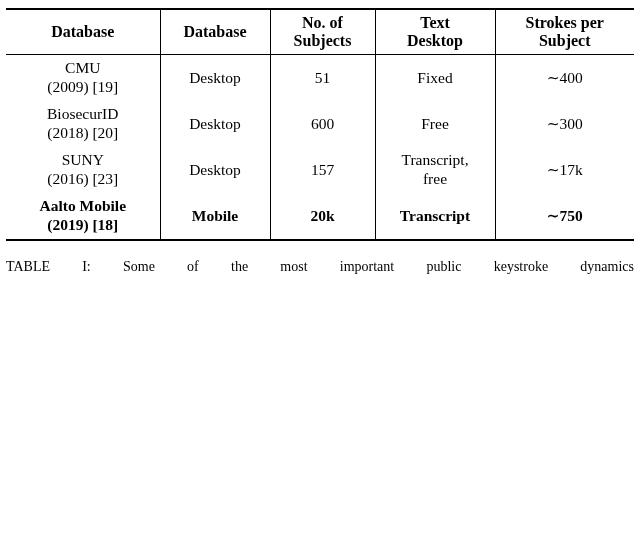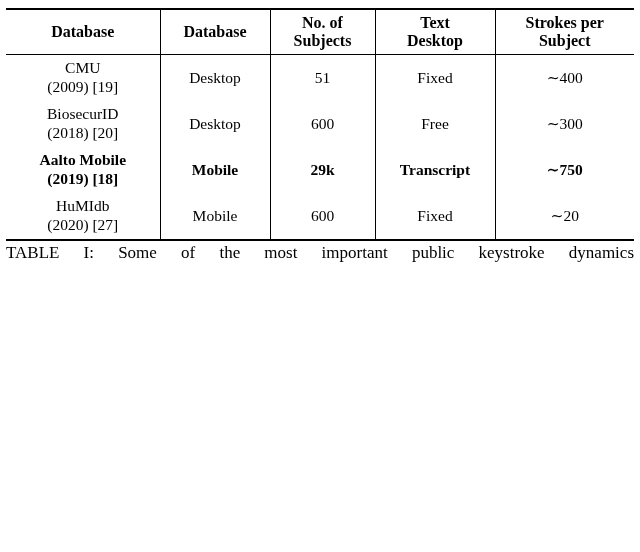--- a/index.html
+++ b/index.html
@@ -43,22 +43,22 @@
   }
   tbody td {
     height: 46px;
     font-size: 15.5px;
     line-height: 1.2;
   }
   tr.bold-row td {
     font-weight: bold;
   }
   .caption {
-    margin-top: 1px;
-    font-size: 17px;
+    margin-top: 17px;
+    font-size: 14px;
     line-height: 1.3;
     text-align: justify;
     text-align-last: justify;
     word-spacing: 2px;
   }
 </style>
 </head>
 <body>
 
 <div class="page">
@@ -93,34 +93,35 @@
         <td>∼400</td>
       </tr>
       <tr>
         <td>BiosecurID
 (2018) [20]</td>
         <td>Desktop</td>
         <td>600</td>
         <td>Free</td>
         <td>∼300</td>
       </tr>
+      <tr>
+        <td>SUNY
+(2016) [23]</td>
+        <td>Desktop</td>
+        <td>157</td>
+        <td>Transcript,
+free</td>
+        <td>∼17k</td>
+      </tr>
       <tr class="bold-row">
         <td>Aalto Mobile
 (2019) [18]</td>
         <td>Mobile</td>
-        <td>29k</td>
+        <td>20k</td>
         <td>Transcript</td>
         <td>∼750</td>
-      </tr>
-      <tr>
-        <td>HuMIdb
-(2020) [27]</td>
-        <td>Mobile</td>
-        <td>600</td>
-        <td>Fixed</td>
-        <td>∼20</td>
       </tr>
     </tbody>
   </table>
 
   <div class="caption">TABLE I: Some of the most important public keystroke dynamics</div>
 
 </div>
 
 </body></html>

